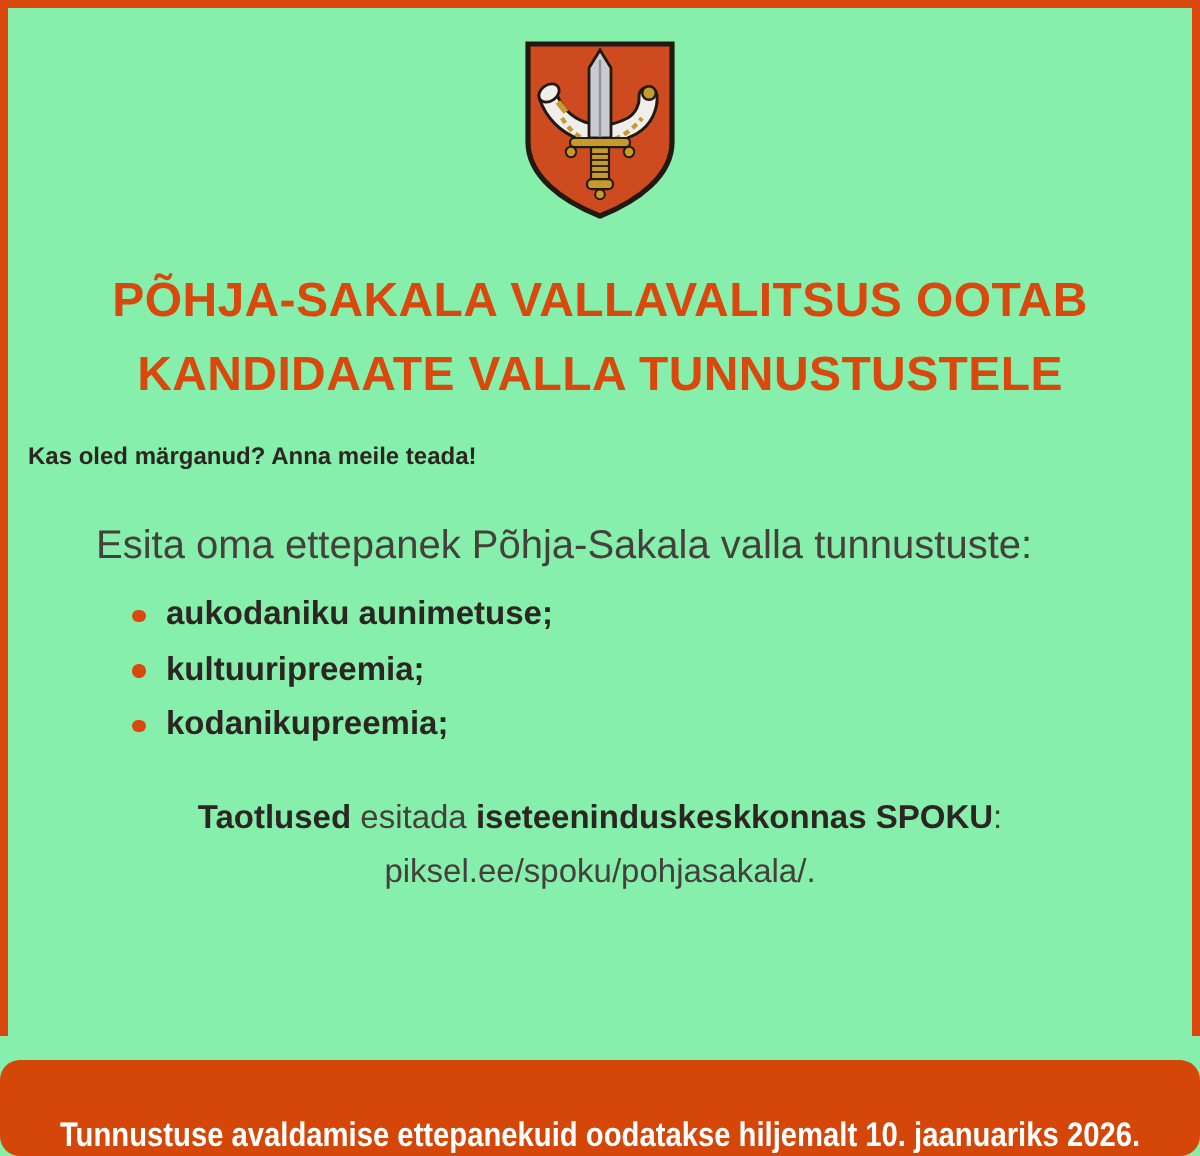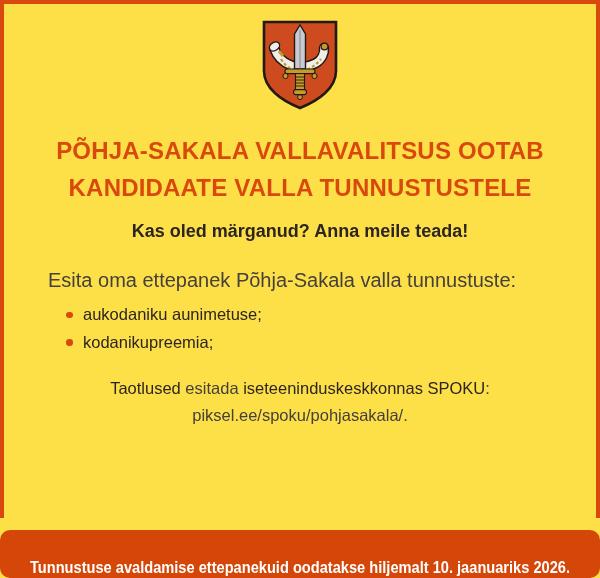--- a/index.html
+++ b/index.html
@@ -1,19 +1,19 @@
 <!DOCTYPE html>
 <html style="--accent: #D9490D; --banner: #D54708; --heading: #2D2522; --body: #45403C; --shield_fill: #CE4B1F; --shield_outline: #221A12; --blade_silver: #C9CBD1; --gold: #C69A2C; --horn_white: #EFEEEA;"><head>
 <meta charset="utf-8">
 <style>
   html,body { margin:0; padding:0; background:#fff; }
   .page {
     position:relative;
     width:600px; height:578px;
-    background:#fde047;
+    background:#86efac;
     font-family:"Liberation Sans","DejaVu Sans",sans-serif;
     overflow:hidden;
   }
   .frame {
     position:absolute; top:0; left:0;
     width:600px; height:518px;
     box-sizing:border-box;
     border:4px solid var(--accent);
     border-bottom:none;
   }
@@ -22,44 +22,44 @@
     margin:21px 10px 0;
     text-align:center;
     color:var(--accent);
     font-size:24px; font-weight:700;
     line-height:37px;
     letter-spacing:0.2px;
   }
   .title span { display:block; }
   .subtitle {
     margin:15px 10px 0;
-    text-align:center;
+    text-align:left;
     color:var(--heading);
-    font-size:18px; font-weight:700;
+    font-size:12px; font-weight:700;
   }
   .intro {
     margin:27px 0 0 44px;
     font-size:20px;
     color:var(--body);
   }
   .awards { margin:9px 0 0 62px; padding:0; list-style:none; }
   .awards li {
     position:relative;
     padding-left:17px;
     font-size:16.5px;
     line-height:27.5px;
     color:var(--body);
   }
   .awards li::before {
     content:"";
     position:absolute; left:0; top:10.5px;
     width:6.5px; height:6.5px; border-radius:50%;
     background:var(--accent);
   }
-  .b { font-weight:400; color:var(--heading); }
+  .b { font-weight:700; color:var(--heading); }
   .apply {
     margin:19px 10px 0;
     text-align:center;
     font-size:16.5px;
     line-height:27px;
     color:var(--body);
   }
   .apply-url { display:block; }
   .banner {
     position:absolute; left:0; bottom:0;
@@ -119,20 +119,21 @@
       <span>PÕHJA-SAKALA VALLAVALITSUS OOTAB</span>
       <span>KANDIDAATE VALLA TUNNUSTUSTELE</span>
     </h1>
 
     <h2 class="subtitle">Kas oled märganud? Anna meile teada!</h2>
 
     <p class="intro">Esita oma ettepanek Põhja-Sakala valla tunnustuste:</p>
 
     <ul class="awards" id="award-list">
         <li><span class="b">aukodaniku aunimetuse;</span><span></span></li>
+        <li><span class="b">kultuuripreemia;</span><span></span></li>
         <li><span class="b">kodanikupreemia;</span><span></span></li>
       </ul>
 
     <p class="apply">
       <span class="b">Taotlused</span><span> esitada </span><span class="b">iseteeninduskeskkonnas SPOKU</span><span>:</span>
       <span class="apply-url">piksel.ee/spoku/pohjasakala/.</span>
     </p>
 
   </div>
 

